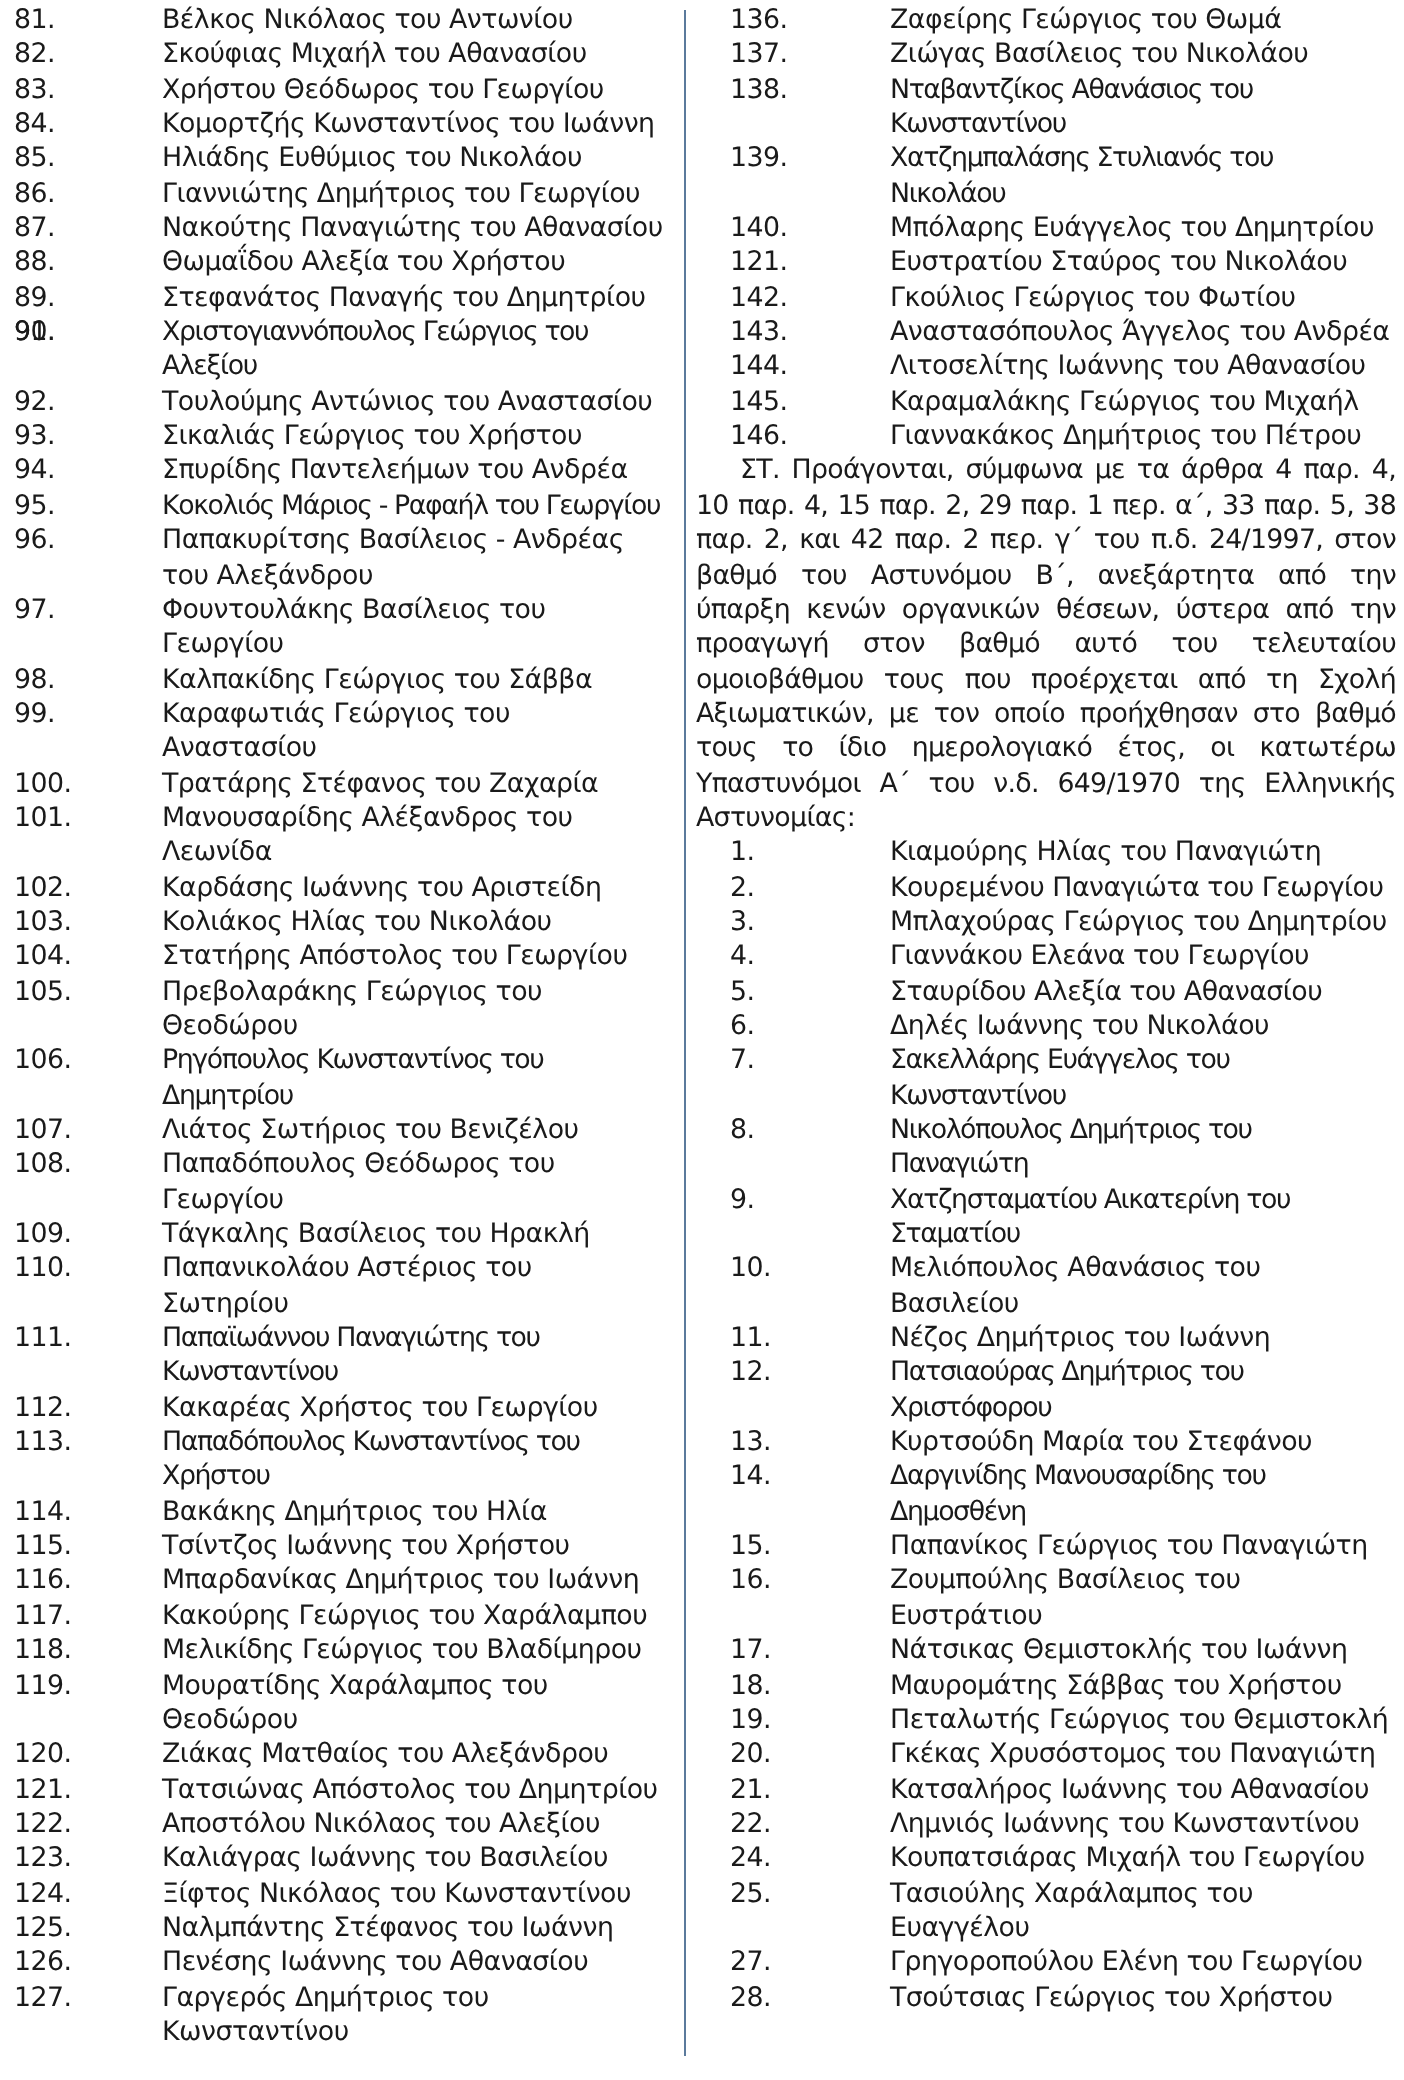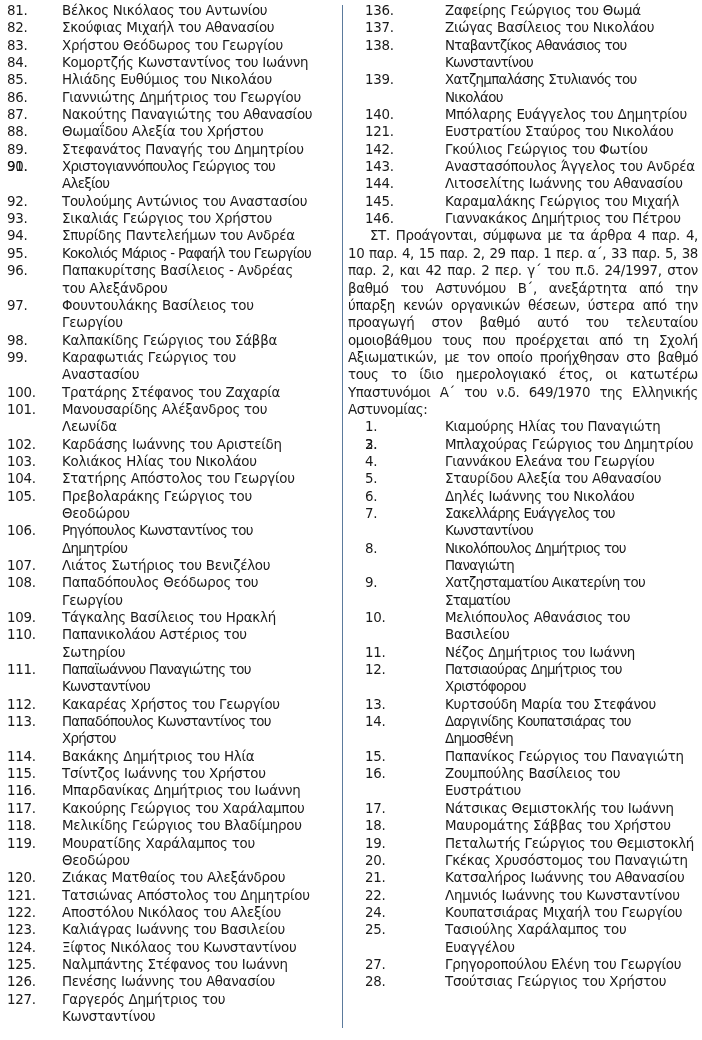--- a/index.html
+++ b/index.html
@@ -45,21 +45,21 @@
     .row .num {
       position: absolute;
       left: 0;
       top: 0;
     }
     .row .name {
       display: block;
       white-space: normal;
     }
     .col-left .row .num { left: 7px; }
-    .col-left .row .name { margin-left: 62px; width: 252px; }
+    .col-left .row .name { margin-left: 81px; width: 252px; }
     .col-right .row .num { left: 19px; }
     .col-right .row .name { margin-left: 99px; width: 252px; }
     .para {
       line-height: 17.35px;
       text-align: justify;
       text-indent: 22px;
       padding-left: 2px;
       width: 350px;
       letter-spacing: -0.35px;
     }
@@ -308,20 +308,21 @@
       </div>
     </div>
   <div class="para">ΣΤ. Προάγονται, σύμφωνα με τα άρθρα 4 παρ. 4, 10 παρ. 4, 15 παρ. 2, 29 παρ. 1 περ. α΄, 33 παρ. 5, 38 παρ. 2, και 42 παρ. 2 περ. γ΄ του π.δ. 24/1997, στον βαθμό του Αστυνόμου Β΄, ανεξάρτητα από την ύπαρξη κενών οργανικών θέσεων, ύστερα από την προαγωγή στον βαθμό αυτό του τελευταίου ομοιοβάθμου τους που προέρχεται από τη Σχολή Αξιωματικών, με τον οποίο προήχθησαν στο βαθμό τους το ίδιο ημερολογιακό έτος, οι κατωτέρω Υπαστυνόμοι Α΄ του ν.δ. 649/1970 της Ελληνικής Αστυνομίας:</div>
   <div id="right-bottom">
       <div class="row">
         <span class="num">1.</span>
         <span class="name">Κιαμούρης Ηλίας του Παναγιώτη</span>
       </div>
       <div class="row">
         <span class="num">2.</span>
+        <span class="name">Κουρεμένου Παναγιώτα του Γεωργίου</span>
       </div>
       <div class="row">
         <span class="num">3.</span>
         <span class="name">Μπλαχούρας Γεώργιος του Δημητρίου</span>
       </div>
       <div class="row">
         <span class="num">4.</span>
         <span class="name">Γιαννάκου Ελεάνα του Γεωργίου</span>
       </div>
       <div class="row">
@@ -355,21 +356,21 @@
       <div class="row">
         <span class="num">12.</span>
         <span class="name tight">Πατσιαούρας Δημήτριος του Χριστόφορου</span>
       </div>
       <div class="row">
         <span class="num">13.</span>
         <span class="name">Κυρτσούδη Μαρία του Στεφάνου</span>
       </div>
       <div class="row">
         <span class="num">14.</span>
-        <span class="name tight">Δαργινίδης Κουπατσιάρας του Δημοσθένη</span>
+        <span class="name tight">Δαργινίδης Μανουσαρίδης του Δημοσθένη</span>
       </div>
       <div class="row">
         <span class="num">15.</span>
         <span class="name">Παπανίκος Γεώργιος του Παναγιώτη</span>
       </div>
       <div class="row">
         <span class="num">16.</span>
         <span class="name">Ζουμπούλης Βασίλειος του Ευστράτιου</span>
       </div>
       <div class="row">

